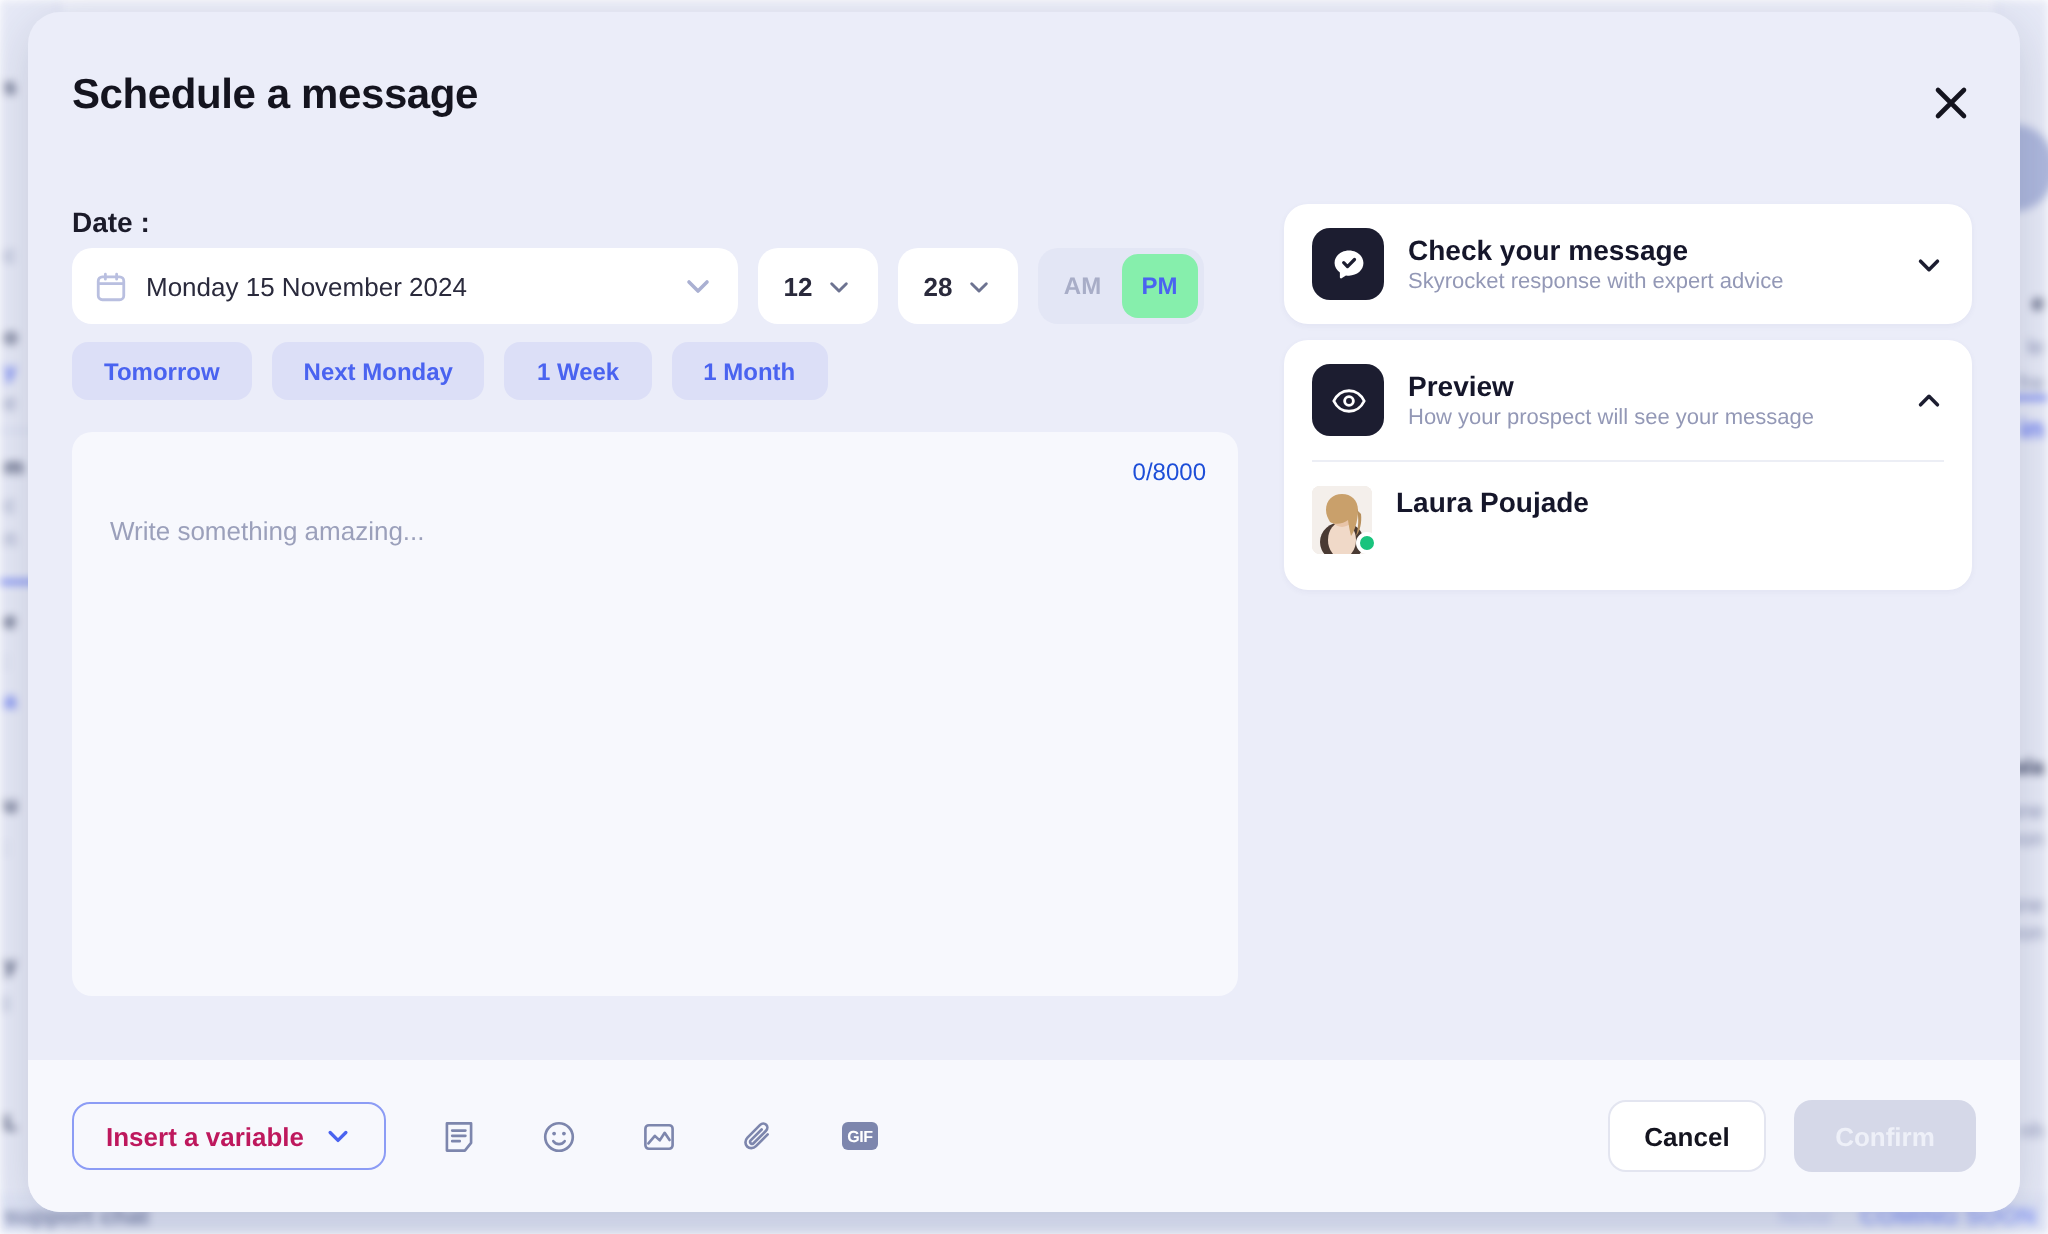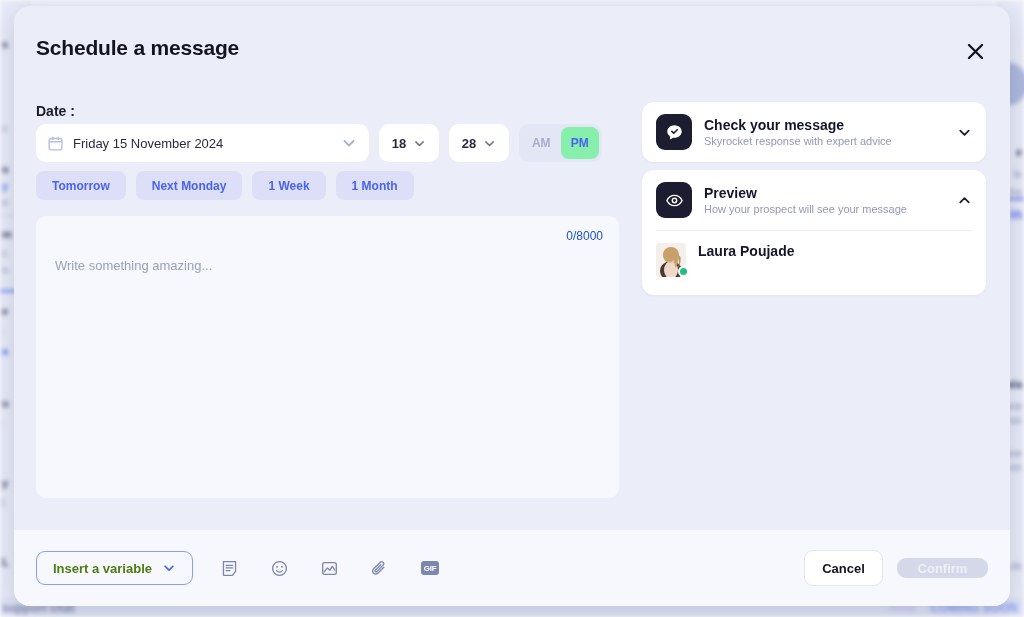--- a/index.html
+++ b/index.html
@@ -206,21 +206,21 @@
     width: 996px; height: 76px;
     background: #f7f8fd;
     display: flex; align-items: center;
   }
   .insert-btn {
     margin-left: 22px;
     height: 34px; padding: 0 16px;
     border: 1px solid #8c9cf5; border-radius: 9px;
     background: #f7f8fd;
     display: flex; align-items: center; gap: 10px;
-    font-size: 13px; font-weight: bold; color: #4d7c0f;
+    font-size: 13px; font-weight: bold; color: #be185d;
     cursor: pointer;
   }
   .tool-icons {
     display: flex; align-items: center; gap: 33px;
     margin-left: 28px;
   }
   .tool-icon { cursor: pointer; color: #7d86ad; display: flex; }
   .gif-badge {
     width: 18px; height: 14px; border-radius: 3px;
     background: #7d86ad; color: #fff;
@@ -233,21 +233,21 @@
     display: flex; align-items: center; gap: 14px;
   }
   .btn-cancel {
     height: 36px; width: 79px;
     background: #fff; border: 1px solid #e3e5f0; border-radius: 9px;
     font-size: 13px; font-weight: bold; color: #14141f;
     display: flex; align-items: center; justify-content: center;
     cursor: pointer;
   }
   .btn-confirm {
-    height: 20px; width: 91px;
+    height: 36px; width: 91px;
     background: #d5d8e8; border: none; border-radius: 9px;
     font-size: 13px; font-weight: bold; color: #eef0f8;
     display: flex; align-items: center; justify-content: center;
     cursor: not-allowed;
   }
 </style>
 </head>
 <body>
 
 <div id="backdrop">
@@ -309,30 +309,30 @@
   <div class="date-row">
 
     <div class="date-field">
       <span style="display:flex;">
         <svg width="15" height="15" viewBox="0 0 16 16" fill="none">
           <rect x="1.2" y="2.6" width="13.6" height="12.2" rx="2.2" stroke="#b9bfe0" stroke-width="1.5"></rect>
           <path d="M1.2 6.2H14.8" stroke="#b9bfe0" stroke-width="1.5"></path>
           <path d="M5 1.2V3.8 M11 1.2V3.8" stroke="#b9bfe0" stroke-width="1.5" stroke-linecap="round"></path>
         </svg>
       </span>
-      <span class="date-text">Friday 15 November 2024</span>
+      <span class="date-text">Monday 15 November 2024</span>
       <span style="display:flex;">
         <svg width="16" height="16" viewBox="0 0 16 16" fill="none">
           <path d="M3.5 6 L8 10.5 L12.5 6" stroke="#aab0d2" stroke-width="1.8" stroke-linecap="round" stroke-linejoin="round"></path>
         </svg>
       </span>
     </div>
 
     <div class="num-field">
-      <span class="num-text">18</span>
+      <span class="num-text">12</span>
       <span style="display:flex;">
         <svg width="13" height="13" viewBox="0 0 16 16" fill="none">
           <path d="M3.5 6 L8 10.5 L12.5 6" stroke="#6d7391" stroke-width="1.8" stroke-linecap="round" stroke-linejoin="round"></path>
         </svg>
       </span>
     </div>
 
     <div class="num-field">
       <span class="num-text">28</span>
       <span style="display:flex;">

